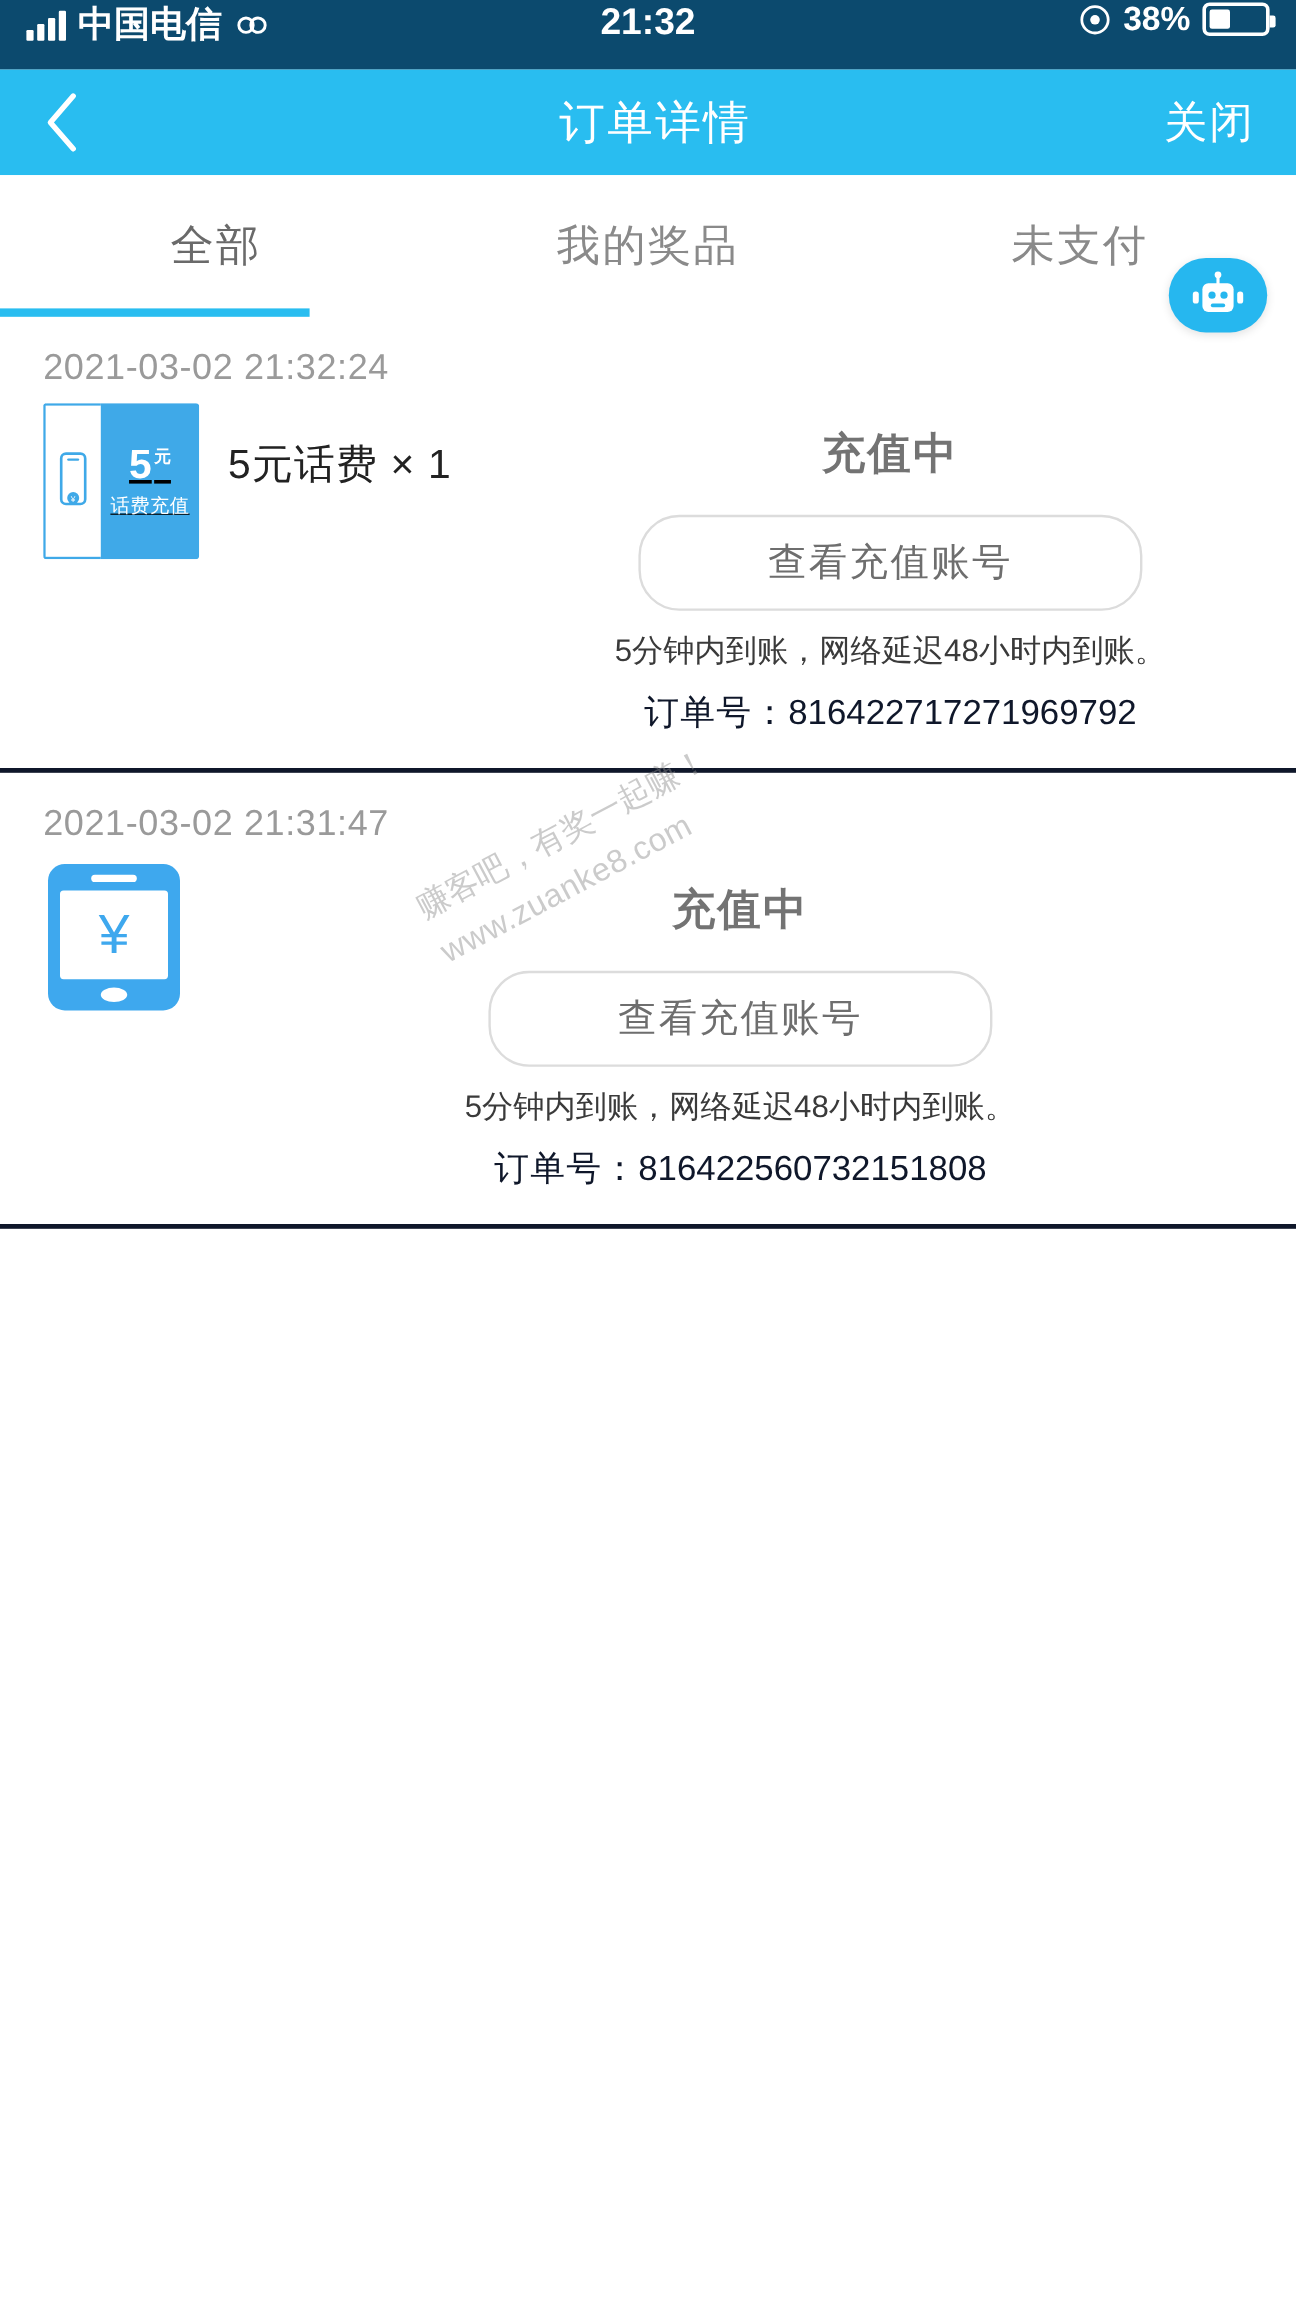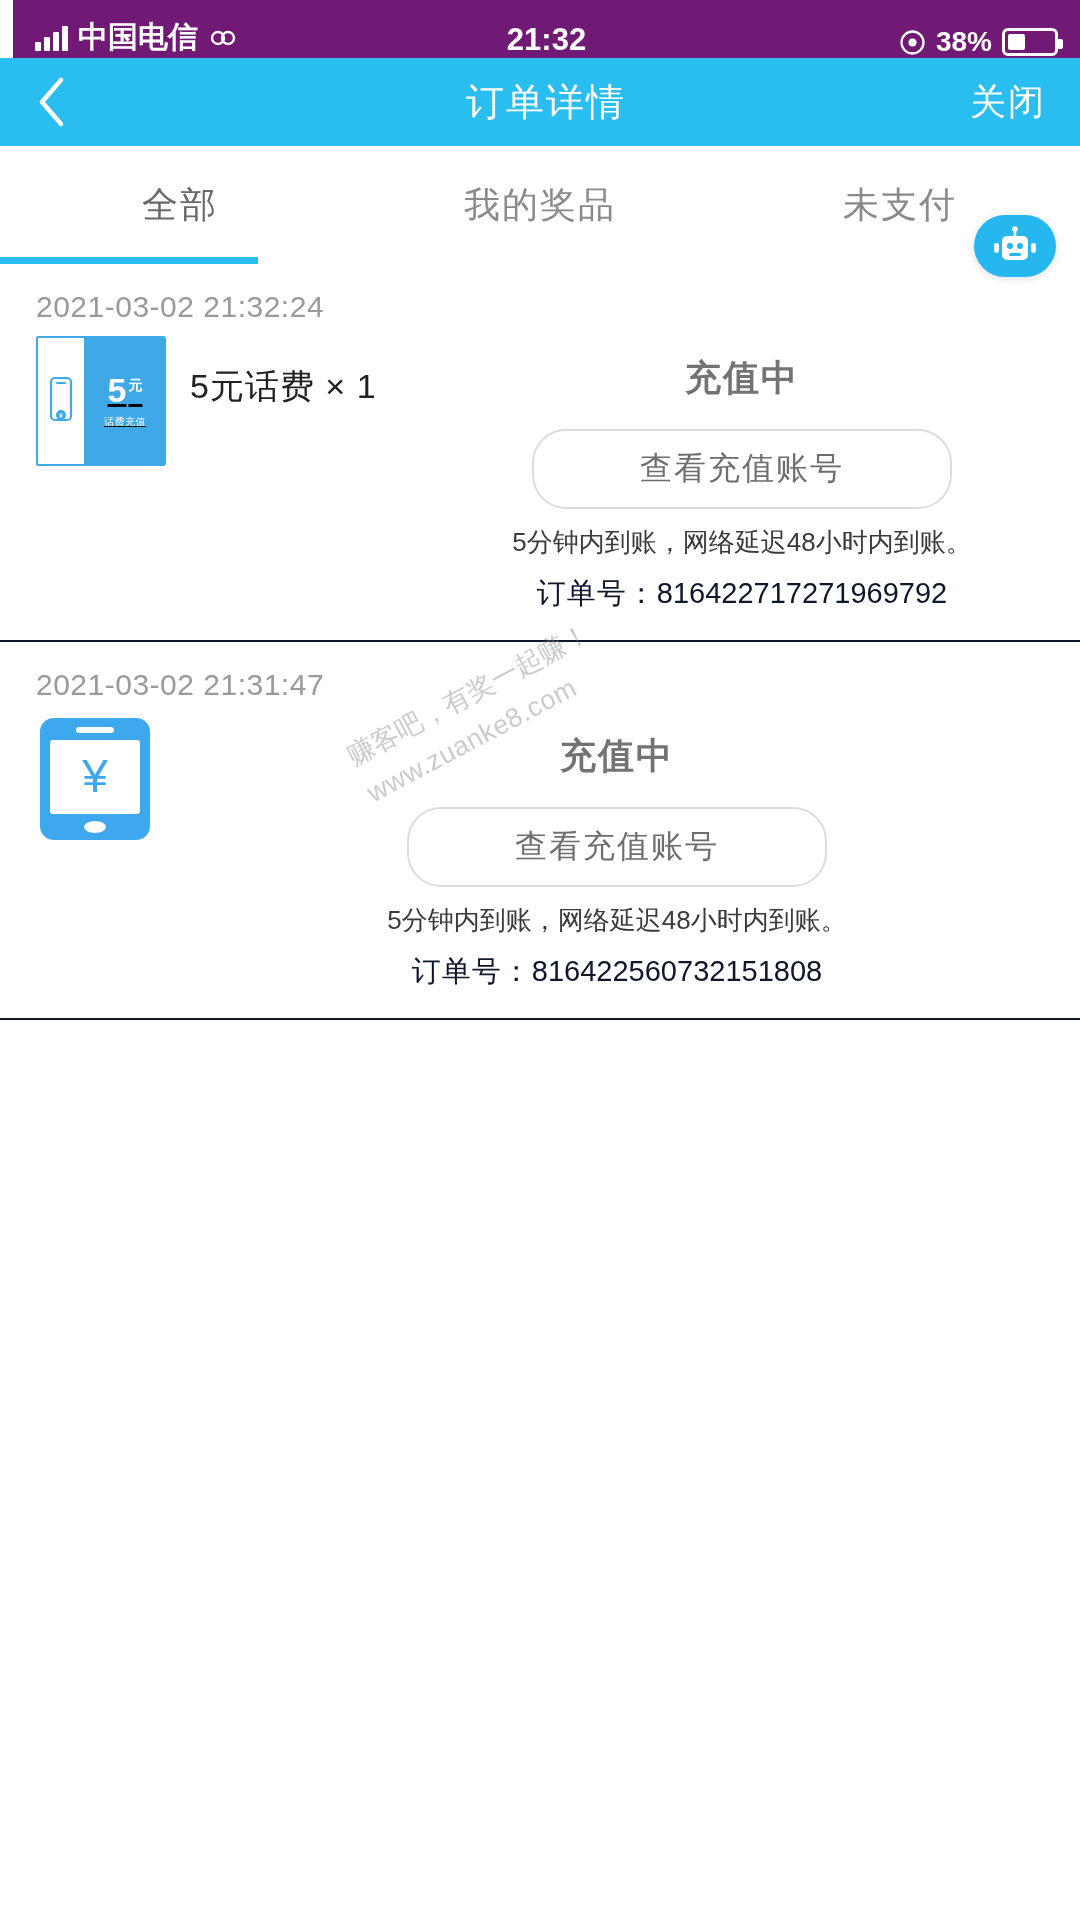--- a/index.html
+++ b/index.html
@@ -7,27 +7,26 @@
   body {
     font-family:"Liberation Sans","DejaVu Sans",sans-serif;
     background:#ffffff;
     overflow:hidden;
     position:relative;
   }
 
   
   .statusbar {
     height:58px;
-    background:#701a75;
+    background:#0c4a6e;
     display:flex;
-    align-items:flex-end;
+    align-items:flex-start;
     padding:0 22px;
     color:#ffffff;
     position:relative;
-    margin-left:13px;
   }
   .sb-left { display:flex; align-items:center; gap:10px; }
   .signal { display:flex; align-items:flex-end; gap:3px; height:26px; }
   .signal i { display:block; width:6px; background:#ffffff; border-radius:1px; }
   .signal i:nth-child(1){ height:9px; }
   .signal i:nth-child(2){ height:14px; }
   .signal i:nth-child(3){ height:19px; }
   .signal i:nth-child(4){ height:25px; }
   .carrier { font-size:30px; font-weight:bold; letter-spacing:0px; }
   .link-icon { width:30px; height:26px; }
@@ -86,21 +85,21 @@
     width:82px; height:62px; border-radius:31px;
     background:#26b7ef; display:flex; align-items:center; justify-content:center;
     box-shadow:0 2px 8px rgba(0,0,0,0.12);
     z-index:30;
   }
 
   
   .order-list { background:#ffffff; }
   .order {
     position:relative; padding:0 0 26px 0;
-    border-bottom:2px solid #0f172a;
+    border-bottom:4px solid #0f172a;
   }
   .order-time {
     font-size:30px; color:#9a9a9a; padding:26px 0 12px 36px; letter-spacing:0.5px;
   }
   .order-body { display:flex; padding:0 36px 0 36px; }
 
   .thumb-wrap { width:154px; flex:0 0 154px;text-decoration:underline; }
 
   
   .coupon {
@@ -110,21 +109,21 @@
   .coupon-left {
     width:48px; background:#ffffff; border:2px solid #3fa9e8; border-right:none;
     display:flex; align-items:center; justify-content:center; position:relative;
   }
   .coupon-right {
     flex:1; background:#3fa9e8; display:flex; flex-direction:column;
     align-items:center; justify-content:center; color:#ffffff; position:relative;
   }
   .coupon-amt { font-size:34px; font-weight:bold; line-height:1; }
   .coupon-amt sup { font-size:14px; margin-left:2px; vertical-align:super; }
-  .coupon-sub { font-size:10px; margin-top:8px; letter-spacing:0.5px; }
+  .coupon-sub { font-size:16px; margin-top:8px; letter-spacing:0.5px; }
 
   
   .phone-icon { width:118px; height:130px; }
 
   .mid-col { flex:0 0 250px; padding-top:28px; }
   .prod-name { font-size:34px; color:#222222; letter-spacing:1px; white-space:nowrap; }
 
   .right-col { flex:1; display:flex; flex-direction:column; align-items:center; padding-top:18px; }
   .status-text { font-size:36px; color:#737373; font-weight:bold; letter-spacing:2px; }
   .view-acct-btn {

